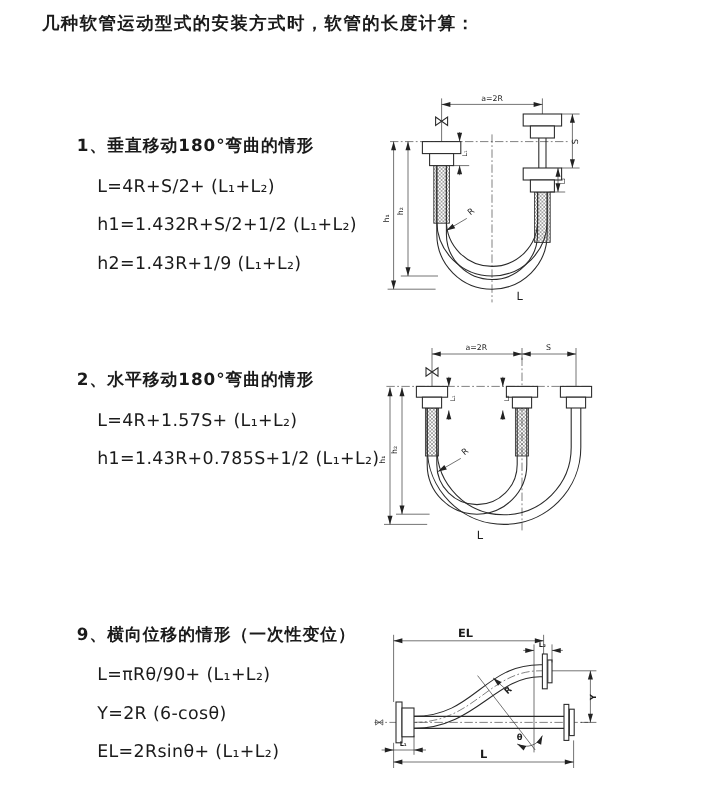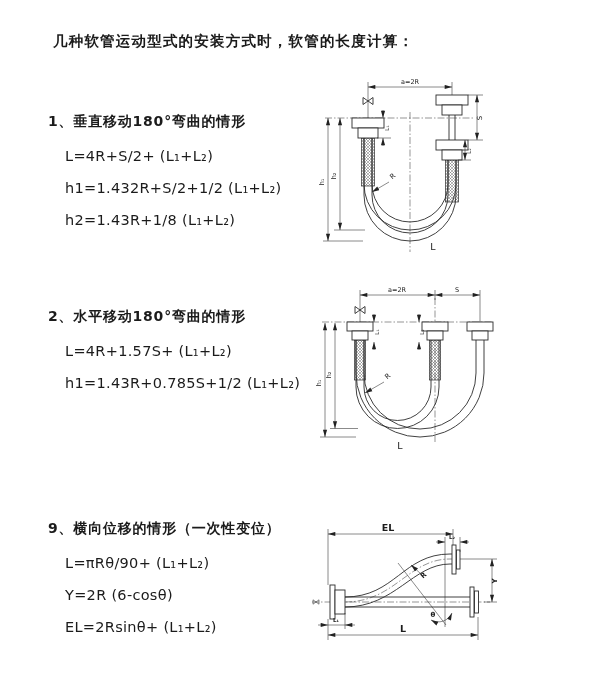--- a/index.html
+++ b/index.html
@@ -1,20 +1,20 @@
 <!DOCTYPE html>
 <html><head>
 <meta charset="utf-8">
 <style>
   html,body{margin:0;padding:0;}
   body{width:600px;height:675px;background:#ffffff;position:relative;overflow:hidden;
        font-family:"DejaVu Sans","Liberation Sans",sans-serif;color:#1b1b1b;}
   .page{position:absolute;inset:0;background:#fff;}
-  .title{position:absolute;left:35px;top:32px;font-size:14.5px;font-weight:bold;letter-spacing:1.2px;margin-left:18px;}
-  .section{position:absolute;left:48px;}
+  .title{position:absolute;left:35px;top:10px;font-size:14.5px;font-weight:bold;letter-spacing:1.2px;}
+  .section{position:absolute;left:64px;}
   .s1{top:113px;} .s2{top:308px;} .s3{top:520px;}
   .heading{font-size:14px;font-weight:bold;height:27px;letter-spacing:0.8px;}
   .formula{margin-left:17px;height:32px;display:flex;align-items:center;
            font-size:14.5px;letter-spacing:0.3px;font-weight:400;}
   .diagram{position:absolute;}
   .d1{left:305px;top:72px;} .d2{left:300px;top:280px;} .d3{left:300px;top:507px;font-weight:bold;}
   svg .ln{stroke:#2b2b2b;stroke-width:0.9;fill:none;}
   svg .thin{stroke:#2b2b2b;stroke-width:0.55;fill:none;}
   svg .dim{stroke:#2b2b2b;stroke-width:0.55;fill:none;}
   svg .cl{stroke:#2b2b2b;stroke-width:0.5;fill:none;stroke-dasharray:7 2 1.5 2;}
@@ -38,21 +38,21 @@
 </svg>
 
 <div class="page">
 
   <div class="title">几种软管运动型式的安装方式时，软管的长度计算：</div>
 
   <div class="section s1">
     <div class="heading">1、垂直移动180°弯曲的情形</div>
     <div class="formula">L=4R+S/2+ (L₁+L₂)</div>
     <div class="formula">h1=1.432R+S/2+1/2 (L₁+L₂)</div>
-    <div class="formula">h2=1.43R+1/8 (L₁+L₂)</div>
+    <div class="formula">h2=1.43R+1/9 (L₁+L₂)</div>
   </div>
 
   <div class="section s2">
     <div class="heading">2、水平移动180°弯曲的情形</div>
     <div class="formula">L=4R+1.57S+ (L₁+L₂)</div>
     <div class="formula">h1=1.43R+0.785S+1/2 (L₁+L₂)</div>
   </div>
 
   <div class="section s3">
     <div class="heading">9、横向位移的情形（一次性变位）</div>

